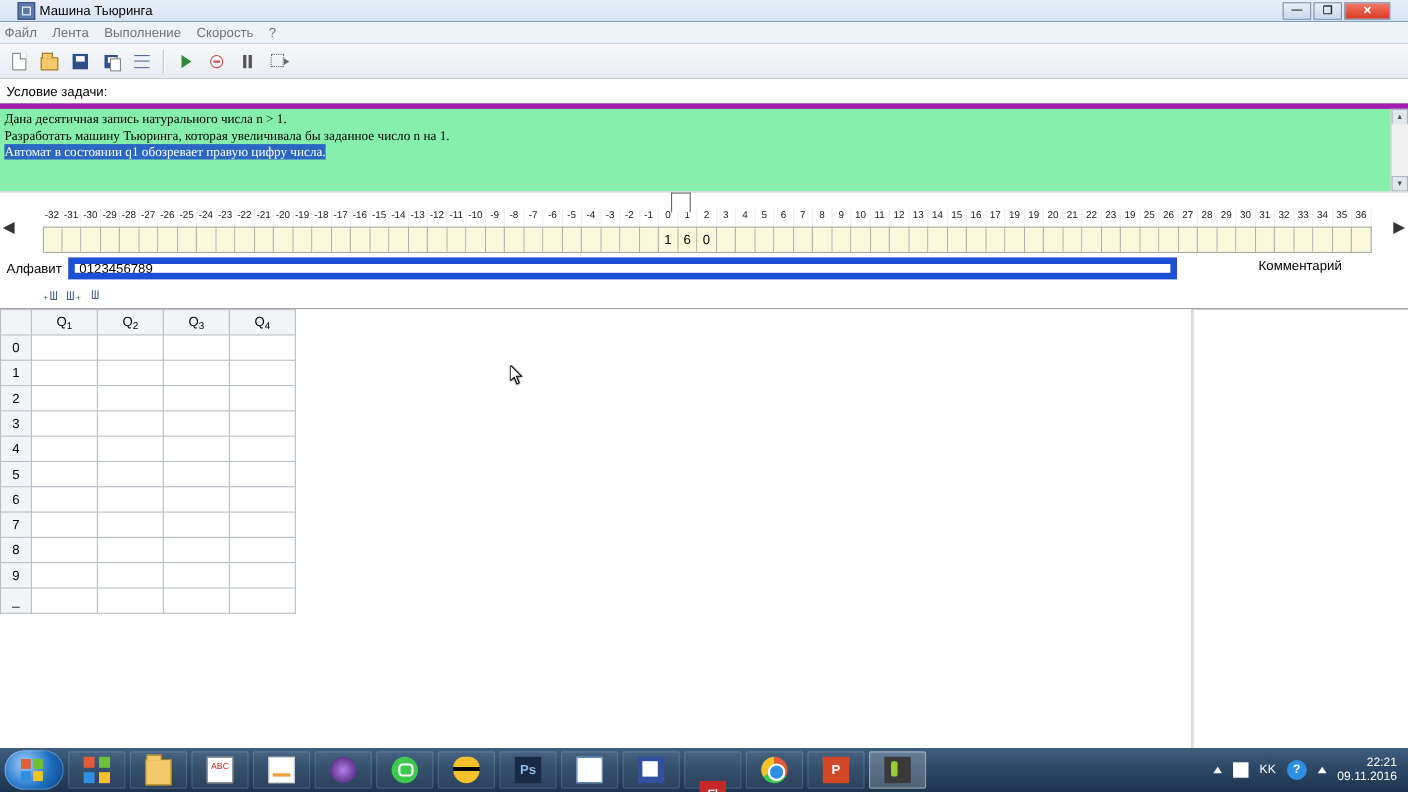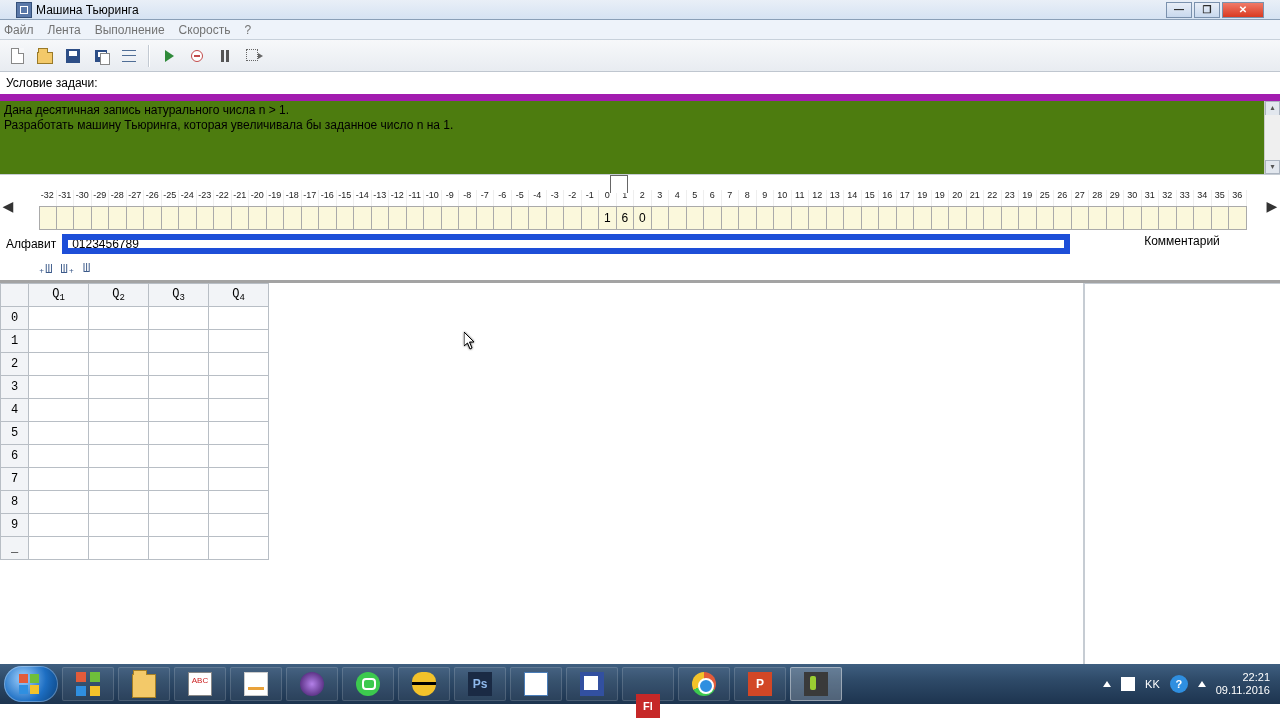--- a/index.html
+++ b/index.html
@@ -33,21 +33,21 @@
   .i-list span{height:1px;background:#4f6d95;}
   .i-play{width:0;height:0;border-left:9px solid #2f8a3a;border-top:6px solid transparent;border-bottom:6px solid transparent;}
   .i-stop{width:12px;height:12px;border-radius:50%;border:1px solid #c24a4a;background:#fff;position:relative;}
   .i-stop::after{content:"";position:absolute;left:2px;top:4px;width:6px;height:2px;background:#c24a4a;}
   .i-pause{display:flex;gap:2px;} .i-pause span{width:3px;height:12px;background:#555;}
   .i-step{width:14px;height:14px;position:relative;}
   .i-step::before{content:"";position:absolute;width:10px;height:10px;border:1px dotted #666;}
   .i-step::after{content:"";position:absolute;right:-3px;top:4px;width:0;height:0;border-left:5px solid #666;border-top:3px solid transparent;border-bottom:3px solid transparent;}
   
   .cond-label{padding:4px 6px;font-size:12px;background:#fff;}
-  .cond-text{padding:2px 4px;font-size:12px;line-height:15px;background:#4d7c0f;border-top:7px solid #a21caf;height:80px;position:relative;}
+  .cond-text{padding:2px 4px;font-size:12px;line-height:15px;background:#86efac;border-top:5px solid #a21caf;height:80px;position:relative;font-family:Liberation Serif, serif;}
   .hl{background:#2a66c2;color:#fff;}
   .cond-scroll{position:absolute;right:0;top:0;width:16px;height:100%;background:#efefef;border-left:1px solid #ccc;}
   .cond-scroll .sbtn{height:14px;background:#e2e7ee;border:1px solid #abb4c0;font-size:8px;text-align:center;line-height:12px;color:#555;}
   .cond-scroll .sbtn.up{border-bottom:none;} .cond-scroll .sbtn.down{position:absolute;bottom:0;width:100%;}
   
   .tape-wrap{height:56px;background:#fff;border-top:1px solid #c6ccd3;position:relative;display:flex;align-items:flex-end;}
   .tape-arrow{width:16px;height:48px;display:flex;align-items:center;justify-content:center;font-size:14px;color:#333;cursor:default;}
   .tape{flex:1;overflow:hidden;}
   .tape-inner{display:flex;margin-left:23px;}
   .tcell{width:17.5px;flex:0 0 17.5px;display:flex;flex-direction:column;}
@@ -58,33 +58,33 @@
   
   .alpha-row{display:flex;align-items:center;padding:4px 6px;gap:6px;background:#fff;}
   .alpha-row label{font-size:12px;}
   .alpha-input{flex:1;max-width:1008px;height:20px;border:6px solid #1d4ed8;padding:0 4px;font-size:12px;font-family:inherit;}
   .comment-head{position:absolute;right:0;top:0;width:196px;text-align:center;font-size:12px;padding:4px 0;background:#fff;}
   
   .ttool{height:22px;display:flex;align-items:center;gap:8px;padding:0 38px;background:#fff;}
   .ttool span{font-size:12px;color:#3c5a8a;font-family:'Courier New',monospace;}
   .tt-red{color:#b03030;}
   
-  .mid{display:flex;height:420px;position:relative;background:#fff;border-top:3px solid #a3a3a3;font-family:Liberation Mono, monospace;}
+  .mid{display:flex;height:420px;position:relative;background:#fff;border-top:1px solid #a3a3a3;}
   .table-area{flex:1;overflow:auto;border-right:1px solid #c6ccd3;}
   table.rules{border-collapse:collapse;}
   table.rules th, table.rules td{border:1px solid #b8bec5;height:23px;font-size:12px;text-align:center;background:#fff;}
   table.rules th{background:#f2f4f7;font-weight:normal;}
   table.rules th.rowh{width:28px;}
   table.rules th.colh{width:60px;}
   table.rules td{width:60px;}
   .sub{font-size:9px;vertical-align:sub;}
   .comment-box{width:196px;border:1px solid #c6ccd3;border-right:none;border-bottom:none;background:#fff;}
   .alpha-comment-wrap{position:relative;}
   
-  .taskbar{position:absolute;left:0;right:0;bottom:16px;height:40px;background:linear-gradient(#3f5f80 0%,#2e4a68 40%,#1d344f 100%);display:flex;align-items:center;padding:0 4px;gap:4px;}
+  .taskbar{position:absolute;left:0;right:0;bottom:0;height:40px;background:linear-gradient(#3f5f80 0%,#2e4a68 40%,#1d344f 100%);display:flex;align-items:center;padding:0 4px;gap:4px;}
   .start{width:54px;height:36px;border-radius:18px;background:radial-gradient(circle at 35% 35%,#9fd1ff,#1d6ec2 55%,#0a3f78);box-shadow:inset 0 0 0 1px rgba(255,255,255,.3);position:relative;}
   .start::after{content:"";position:absolute;left:15px;top:8px;width:20px;height:20px;background:
     linear-gradient(#e25b3a,#e25b3a) left top/9px 9px no-repeat,
     linear-gradient(#6fbf3a,#6fbf3a) right top/9px 9px no-repeat,
     linear-gradient(#2f8fe0,#2f8fe0) left bottom/9px 9px no-repeat,
     linear-gradient(#f3c22a,#f3c22a) right bottom/9px 9px no-repeat;}
   .tb-item{width:52px;height:34px;border:1px solid rgba(255,255,255,.15);background:rgba(255,255,255,.05);display:flex;align-items:center;justify-content:center;border-radius:2px;}
   .tb-item.active{background:rgba(255,255,255,.22);border-color:rgba(255,255,255,.4);}
   .tb-item .glyph{width:24px;height:24px;}
   .g-grid{background:
@@ -178,20 +178,21 @@
     </div>
   <div class="tbtn">
       <div class="i-step"></div>
     </div>
 </div>
 
 <div class="cond-label">Условие задачи:</div>
 <div class="cond-text">
   <div>Дана десятичная запись натурального числа n &gt; 1.</div>
   <div>Разработать машину Тьюринга, которая увеличивала бы заданное число n на 1.</div>
+  <span class="hl">Автомат в состоянии q1 обозревает правую цифру числа.</span>
   <div class="cond-scroll">
     <div class="sbtn up">▴</div>
     <div class="sbtn down">▾</div>
   </div>
 </div>
 
 <div class="tape-wrap">
   <div class="tape-arrow">◀</div>
   <div class="tape">
       <div class="tape-inner" id="tape-inner">

